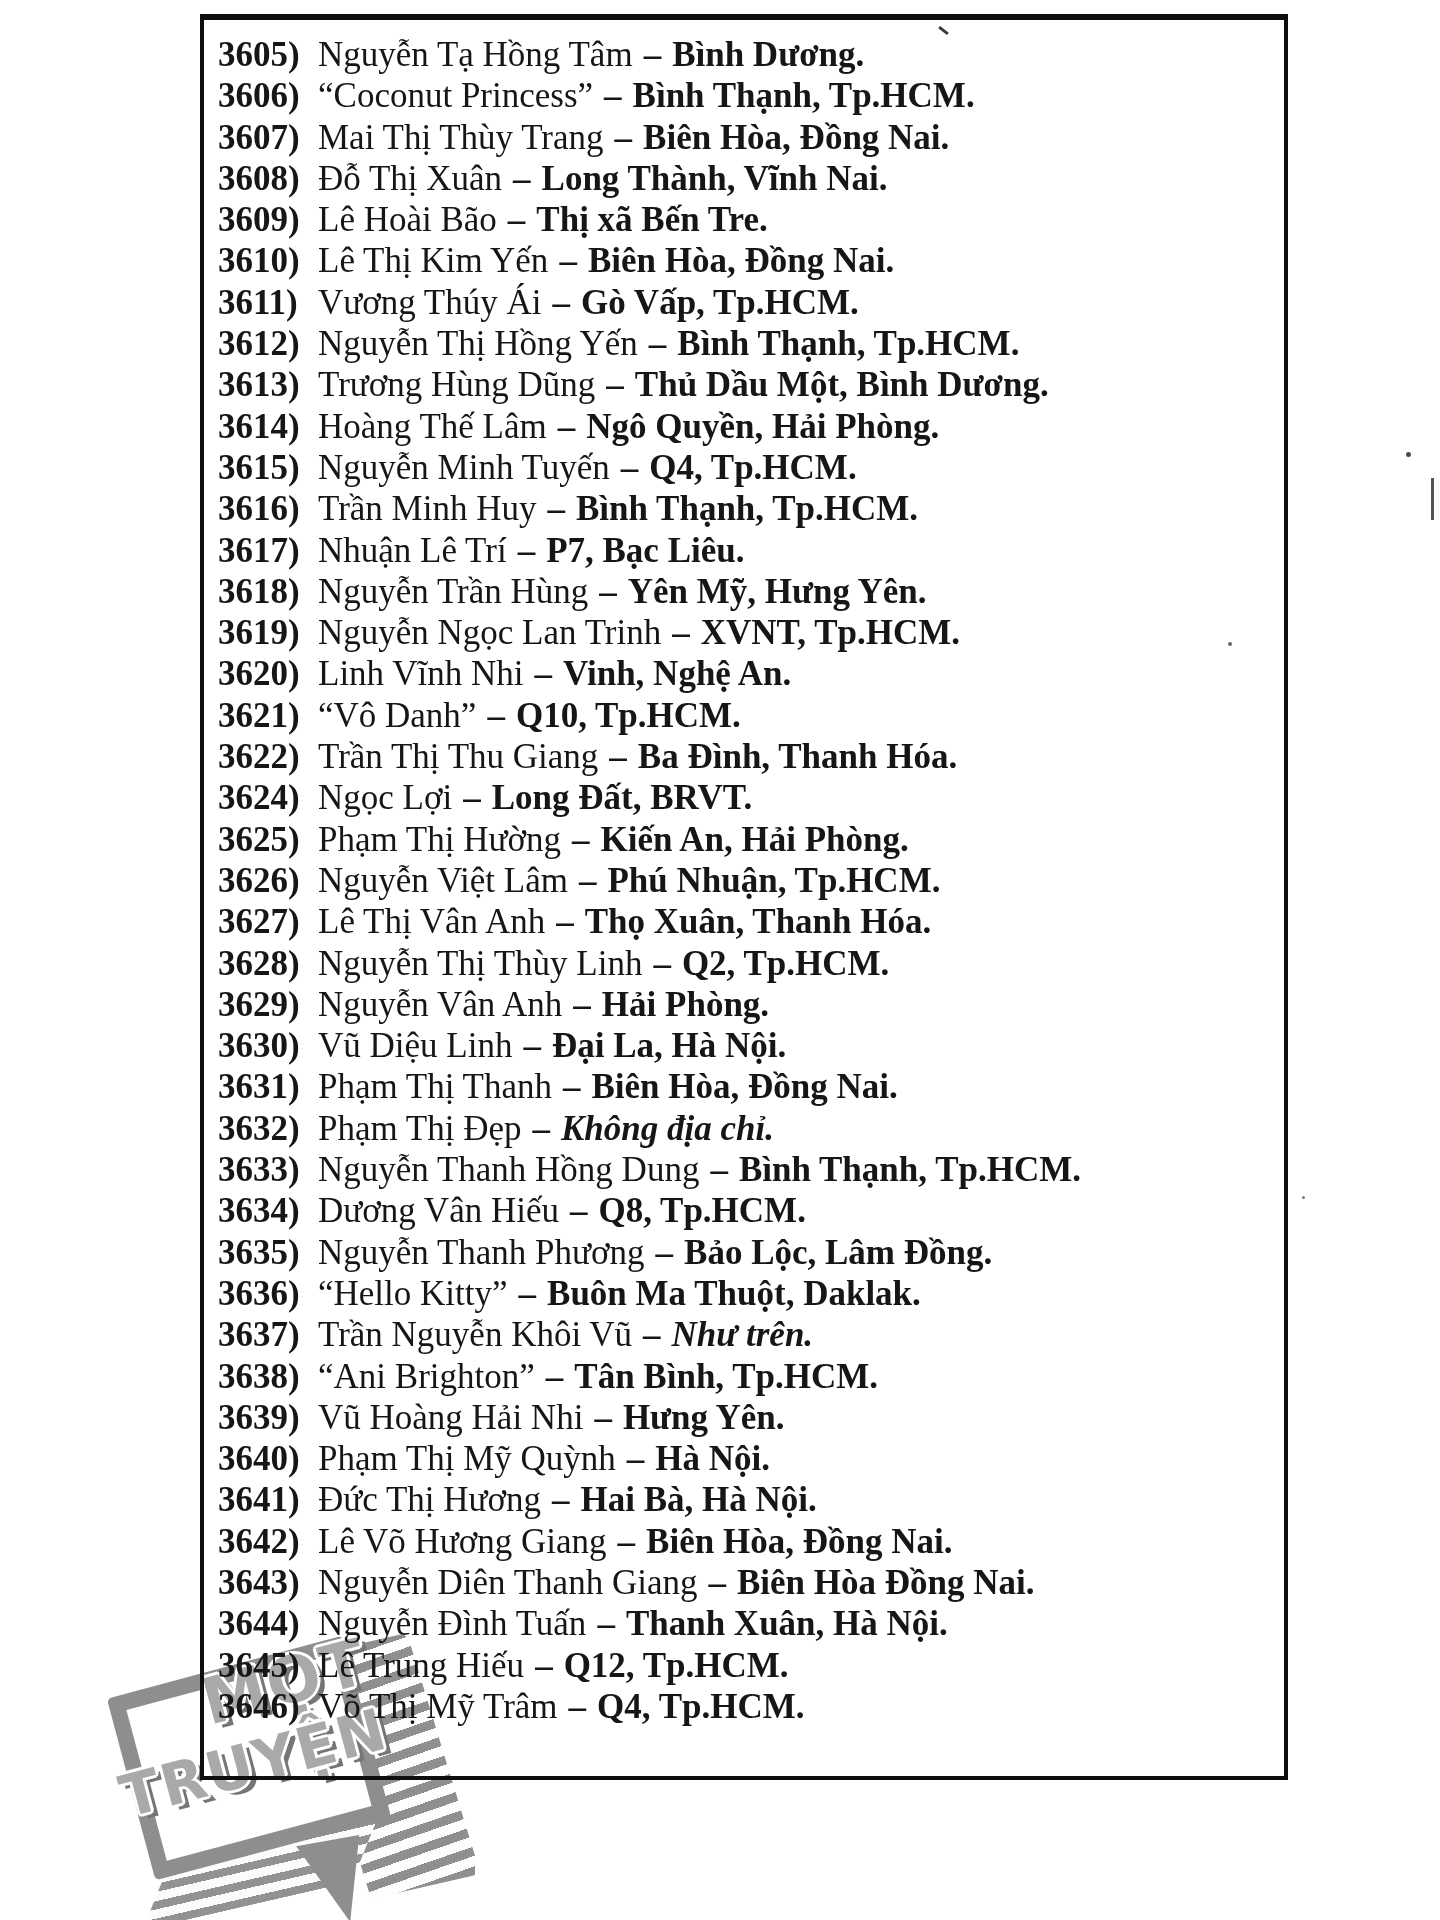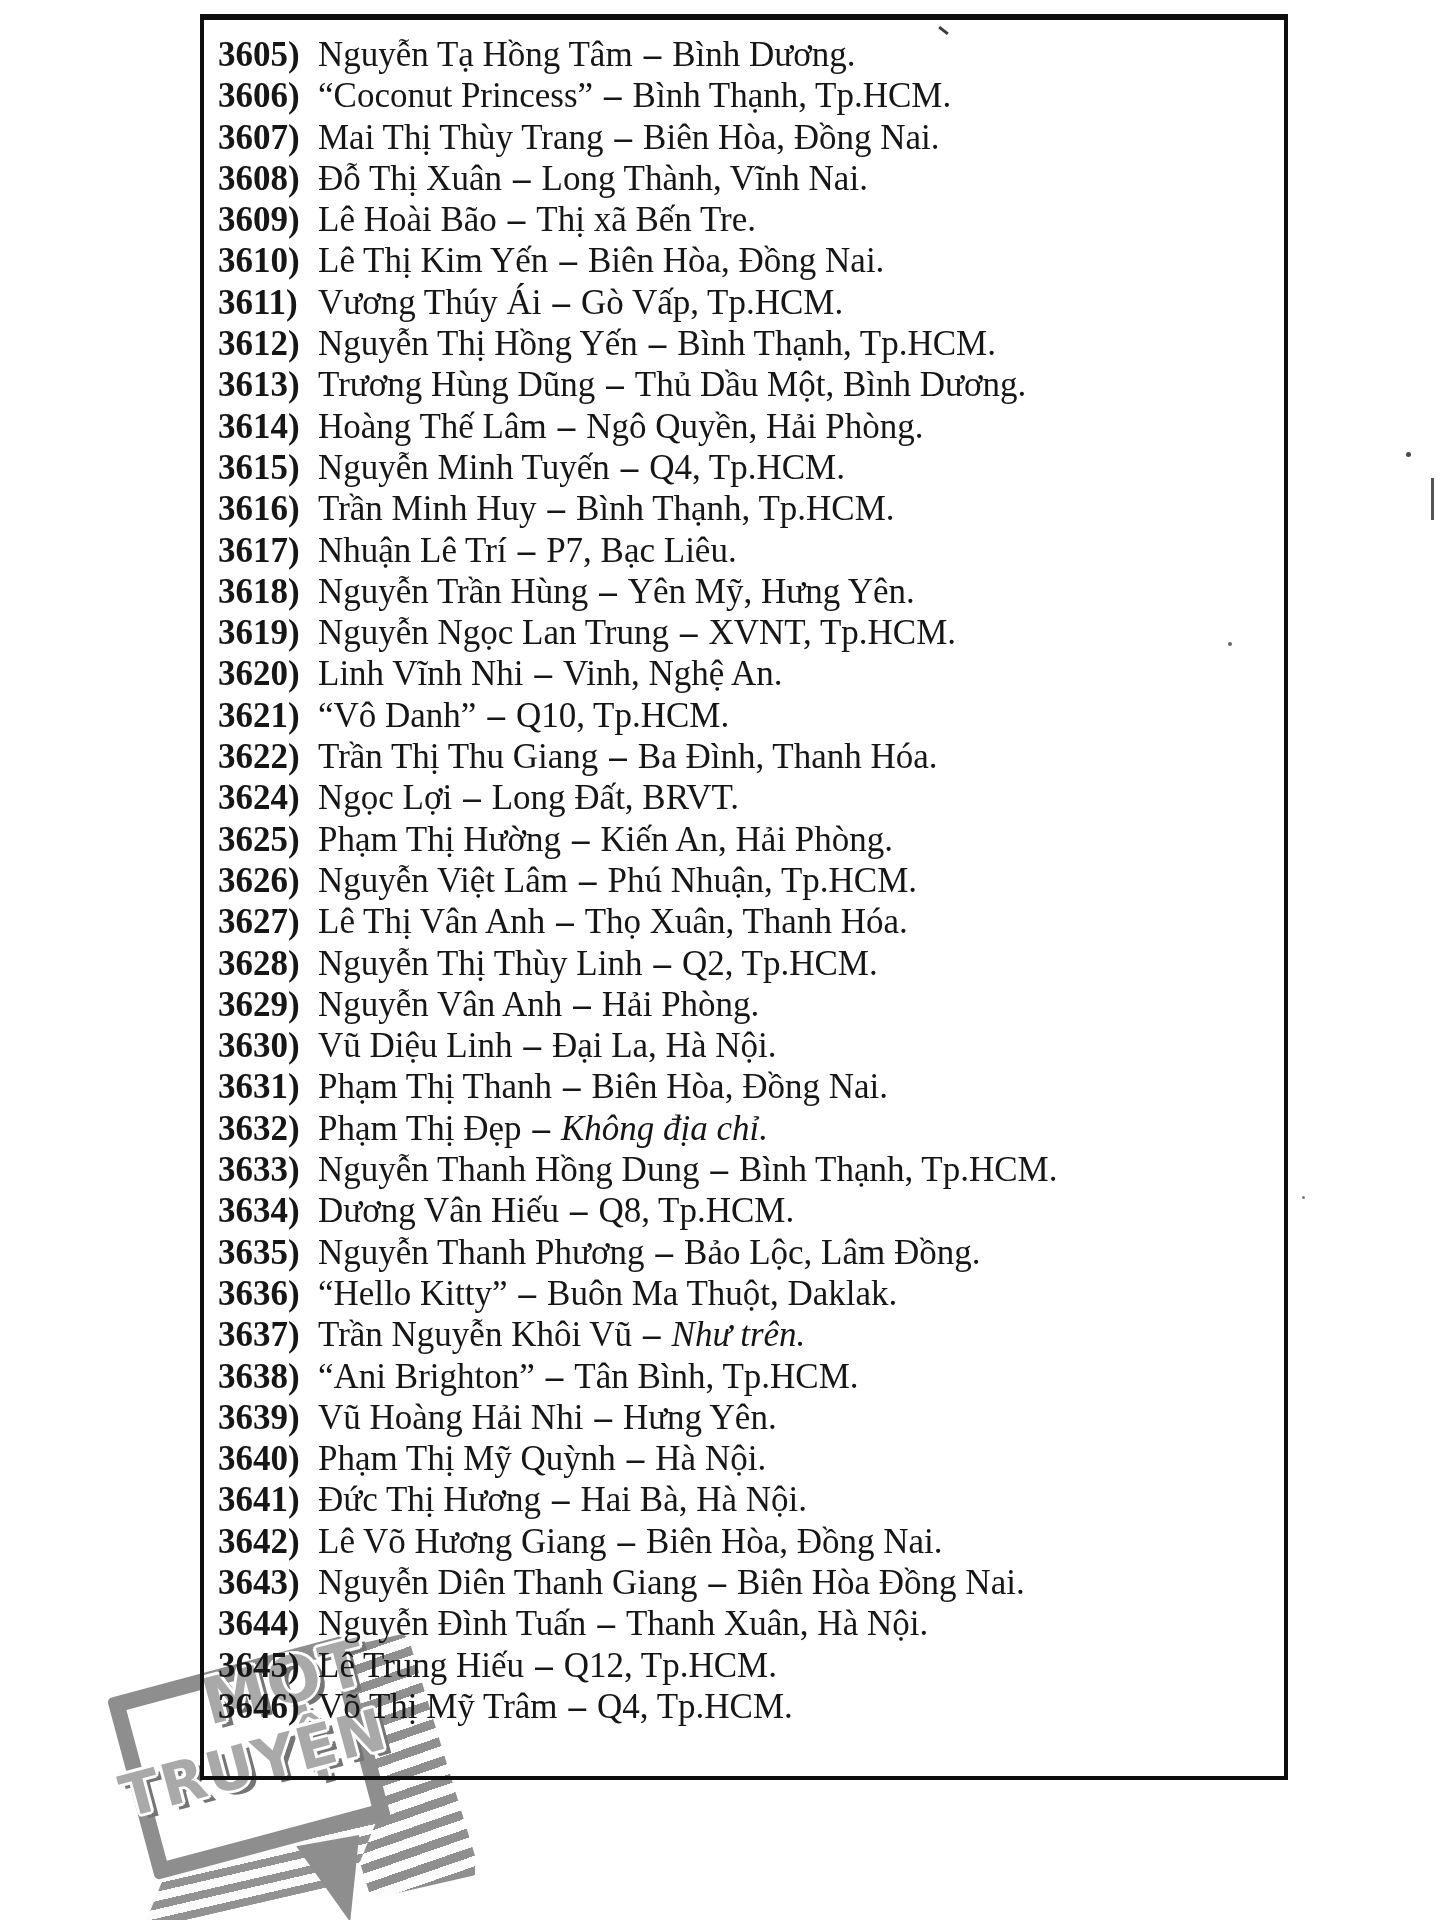--- a/index.html
+++ b/index.html
@@ -46,21 +46,21 @@
   .frame{
     position:absolute;left:200px;top:14px;width:1088px;height:1766px;
     border:4px solid #0e0e0e;border-top-width:6px;box-sizing:border-box;
     background:transparent;z-index:2;overflow:hidden;
   }
   .list{padding:14px 6px 0 14px;}
   .row{white-space:nowrap;line-height:41.3px;font-size:35px;color:#161616;}
   .num{display:inline-block;width:86px;font-weight:bold;}
   .name{font-weight:normal;margin-left:14px;}
   .dash{font-weight:bold;margin:0 11px;}
-  .loc{font-weight:normal;}
+  .loc{font-weight:bold;}
   .loc.italic{font-style:italic;}
   
   .speck{position:absolute;background:#3a3a3a;z-index:3;}
   .sp1{left:938px;top:29px;width:11px;height:3px;transform:rotate(38deg);}
   .sp2{left:1406px;top:452px;width:5px;height:5px;border-radius:50%;background:#4a4a4a;}
   .sp3{left:1431px;top:478px;width:3px;height:42px;background:#555;}
   .sp4{left:1228px;top:642px;width:4px;height:4px;border-radius:50%;background:#666;}
   .sp5{left:1302px;top:1196px;width:3px;height:3px;border-radius:50%;background:#777;}
 </style>
 </head>
@@ -84,21 +84,21 @@
       <div class="row"><span class="num">3609)</span><span class="name">Lê Hoài Bão</span><span class="dash">–</span><span class="loc">Thị xã Bến Tre.</span></div>
       <div class="row"><span class="num">3610)</span><span class="name">Lê Thị Kim Yến</span><span class="dash">–</span><span class="loc">Biên Hòa, Đồng Nai.</span></div>
       <div class="row"><span class="num">3611)</span><span class="name">Vương Thúy Ái</span><span class="dash">–</span><span class="loc">Gò Vấp, Tp.HCM.</span></div>
       <div class="row"><span class="num">3612)</span><span class="name">Nguyễn Thị Hồng Yến</span><span class="dash">–</span><span class="loc">Bình Thạnh, Tp.HCM.</span></div>
       <div class="row"><span class="num">3613)</span><span class="name">Trương Hùng Dũng</span><span class="dash">–</span><span class="loc">Thủ Dầu Một, Bình Dương.</span></div>
       <div class="row"><span class="num">3614)</span><span class="name">Hoàng Thế Lâm</span><span class="dash">–</span><span class="loc">Ngô Quyền, Hải Phòng.</span></div>
       <div class="row"><span class="num">3615)</span><span class="name">Nguyễn Minh Tuyến</span><span class="dash">–</span><span class="loc">Q4, Tp.HCM.</span></div>
       <div class="row"><span class="num">3616)</span><span class="name">Trần Minh Huy</span><span class="dash">–</span><span class="loc">Bình Thạnh, Tp.HCM.</span></div>
       <div class="row"><span class="num">3617)</span><span class="name">Nhuận Lê Trí</span><span class="dash">–</span><span class="loc">P7, Bạc Liêu.</span></div>
       <div class="row"><span class="num">3618)</span><span class="name">Nguyễn Trần Hùng</span><span class="dash">–</span><span class="loc">Yên Mỹ, Hưng Yên.</span></div>
-      <div class="row"><span class="num">3619)</span><span class="name">Nguyễn Ngọc Lan Trung</span><span class="dash">–</span><span class="loc">XVNT, Tp.HCM.</span></div>
+      <div class="row"><span class="num">3619)</span><span class="name">Nguyễn Ngọc Lan Trinh</span><span class="dash">–</span><span class="loc">XVNT, Tp.HCM.</span></div>
       <div class="row"><span class="num">3620)</span><span class="name">Linh Vĩnh Nhi</span><span class="dash">–</span><span class="loc">Vinh, Nghệ An.</span></div>
       <div class="row"><span class="num">3621)</span><span class="name">“Vô Danh”</span><span class="dash">–</span><span class="loc">Q10, Tp.HCM.</span></div>
       <div class="row"><span class="num">3622)</span><span class="name">Trần Thị Thu Giang</span><span class="dash">–</span><span class="loc">Ba Đình, Thanh Hóa.</span></div>
       <div class="row"><span class="num">3624)</span><span class="name">Ngọc Lợi</span><span class="dash">–</span><span class="loc">Long Đất, BRVT.</span></div>
       <div class="row"><span class="num">3625)</span><span class="name">Phạm Thị Hường</span><span class="dash">–</span><span class="loc">Kiến An, Hải Phòng.</span></div>
       <div class="row"><span class="num">3626)</span><span class="name">Nguyễn Việt Lâm</span><span class="dash">–</span><span class="loc">Phú Nhuận, Tp.HCM.</span></div>
       <div class="row"><span class="num">3627)</span><span class="name">Lê Thị Vân Anh</span><span class="dash">–</span><span class="loc">Thọ Xuân, Thanh Hóa.</span></div>
       <div class="row"><span class="num">3628)</span><span class="name">Nguyễn Thị Thùy Linh</span><span class="dash">–</span><span class="loc">Q2, Tp.HCM.</span></div>
       <div class="row"><span class="num">3629)</span><span class="name">Nguyễn Vân Anh</span><span class="dash">–</span><span class="loc">Hải Phòng.</span></div>
       <div class="row"><span class="num">3630)</span><span class="name">Vũ Diệu Linh</span><span class="dash">–</span><span class="loc">Đại La, Hà Nội.</span></div>

